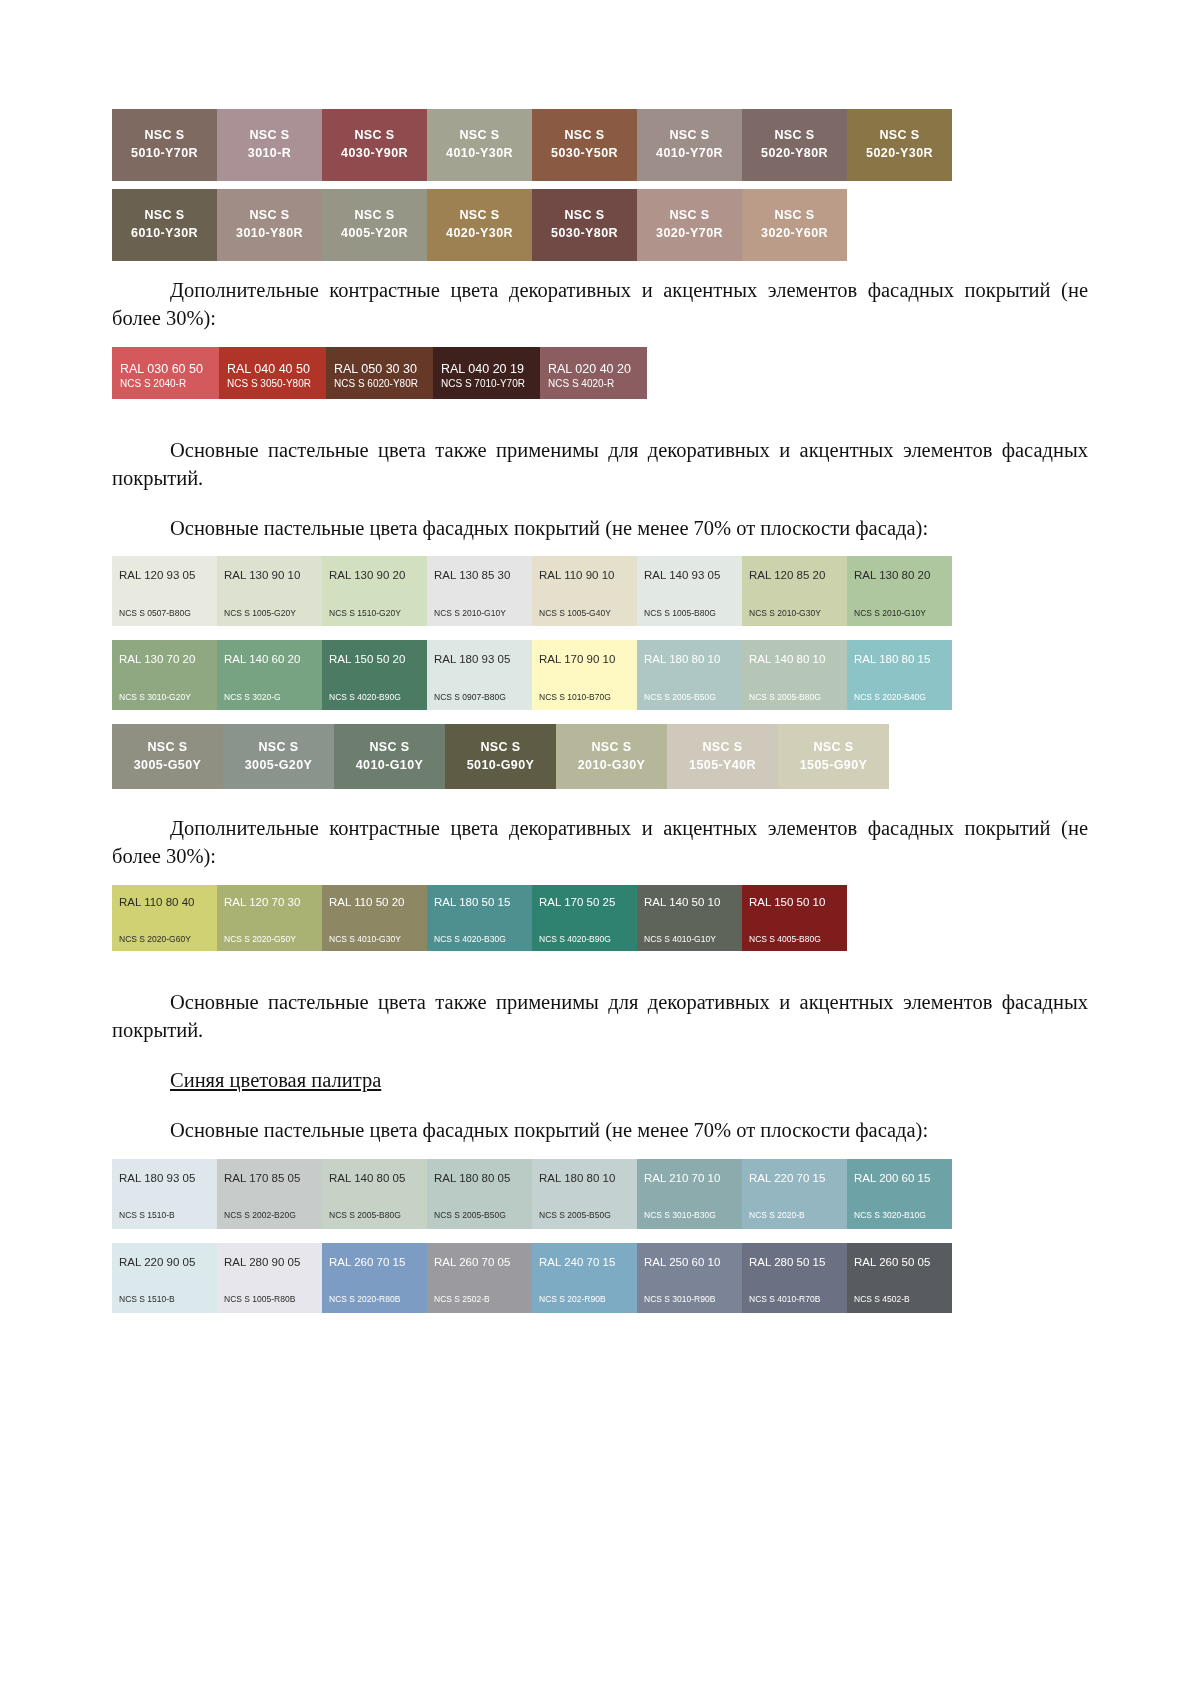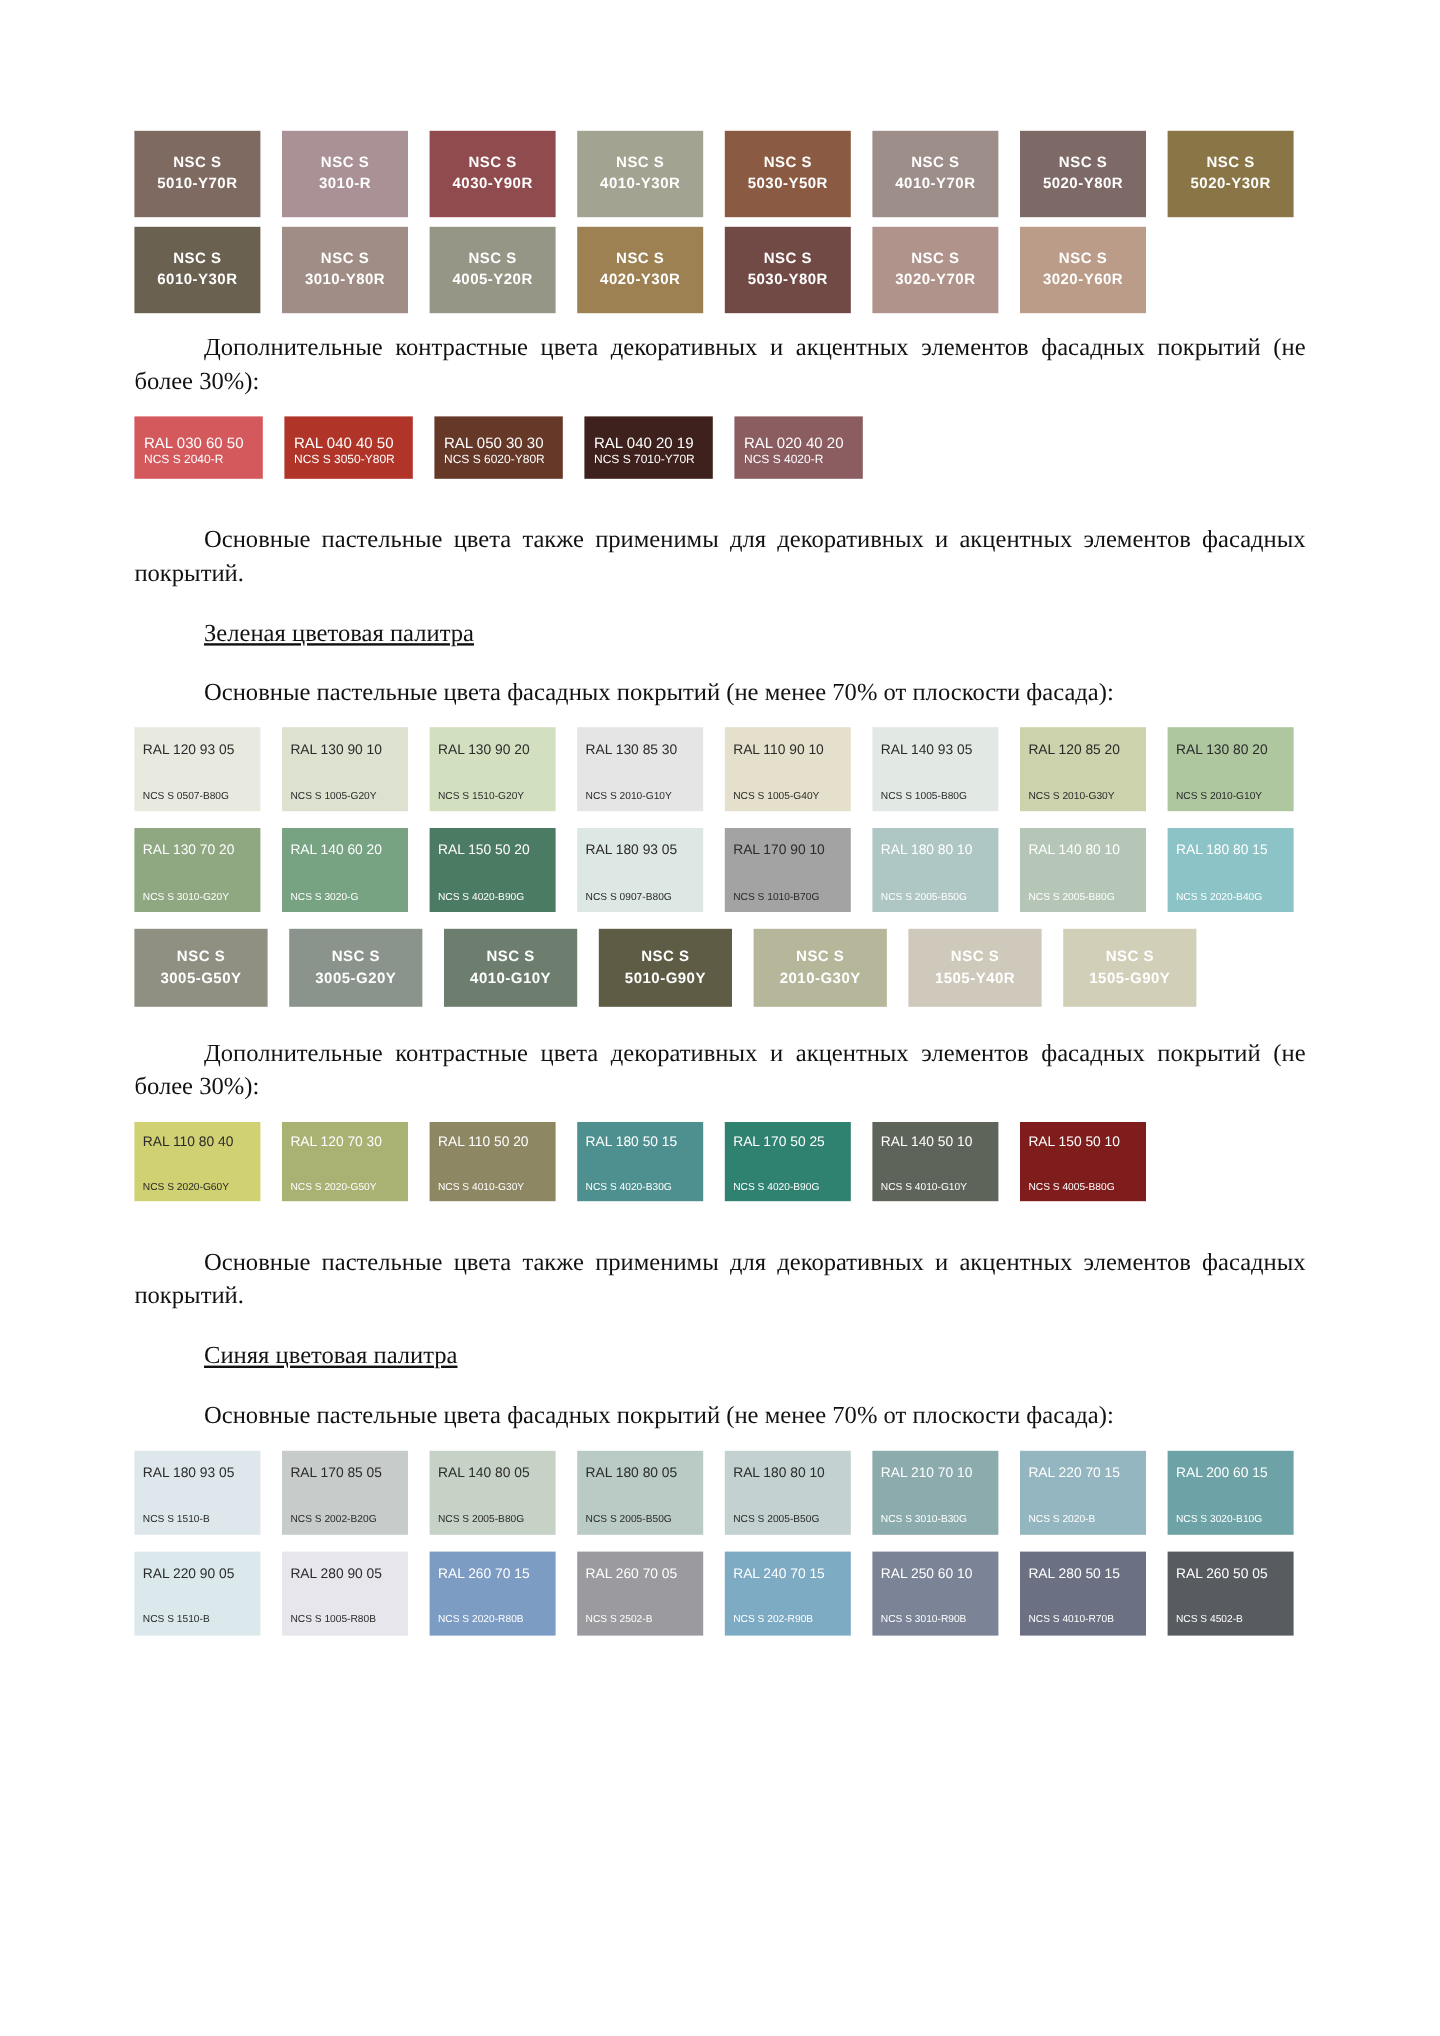--- a/index.html
+++ b/index.html
@@ -53,21 +53,20 @@
     color: #111111;
   }
   .subheading span.u {
     text-decoration: underline;
   }
 
   
   .swatch-row {
     display: flex;
     flex-wrap: nowrap;
-    gap: 18px;
     margin-top: 14px;
   }
   .swatch-row.tight { margin-top: 8px; }
 
   .swatch {
     box-sizing: border-box;
     position: relative;
     overflow: hidden;
     flex: 0 0 auto;
   }
@@ -232,21 +231,20 @@
         <div class="swatch ral" style="background: rgb(139, 92, 96); color: rgb(255, 255, 255);">
           <div class="code">RAL 020 40 20</div>
           <div class="ncs">NCS S 4020-R</div>
         </div>
       </div>
 
     <div class="spacer-sm"></div>
 
     <p class="para spaced">Основные пастельные цвета также применимы для декоративных и акцентных элементов фасадных покрытий.</p>
 
-    <div class="subheading"><span class="u">Зеленая цветовая палитра</span></div>
 
     <p class="para spaced">Основные пастельные цвета фасадных покрытий (не менее 70% от плоскости фасада):</p>
 
     <div class="swatch-row">
         <div class="swatch ral" style="background: rgb(232, 233, 223); color: rgb(43, 43, 43);">
           <div class="code">RAL 120 93 05</div>
           <div class="ncs">NCS S 0507-B80G</div>
         </div>
         <div class="swatch ral" style="background: rgb(221, 226, 208); color: rgb(43, 43, 43);">
           <div class="code">RAL 130 90 10</div>
@@ -287,21 +285,21 @@
           <div class="ncs">NCS S 3020-G</div>
         </div>
         <div class="swatch ral" style="background: rgb(76, 123, 99); color: rgb(255, 255, 255);">
           <div class="code">RAL 150 50 20</div>
           <div class="ncs">NCS S 4020-B90G</div>
         </div>
         <div class="swatch ral" style="background: rgb(221, 231, 227); color: rgb(43, 43, 43);">
           <div class="code">RAL 180 93 05</div>
           <div class="ncs">NCS S 0907-B80G</div>
         </div>
-        <div class="swatch ral" style="background: #a3a3a3; color: rgb(43, 43, 43);">
+        <div class="swatch ral" style="background: #fef9c3; color: rgb(43, 43, 43);">
           <div class="code">RAL 170 90 10</div>
           <div class="ncs">NCS S 1010-B70G</div>
         </div>
         <div class="swatch ral" style="background: rgb(174, 199, 196); color: rgb(255, 255, 255);">
           <div class="code">RAL 180 80 10</div>
           <div class="ncs">NCS S 2005-B50G</div>
         </div>
         <div class="swatch ral" style="background: rgb(181, 198, 182); color: rgb(255, 255, 255);">
           <div class="code">RAL 140 80 10</div>
           <div class="ncs">NCS S 2005-B80G</div>

